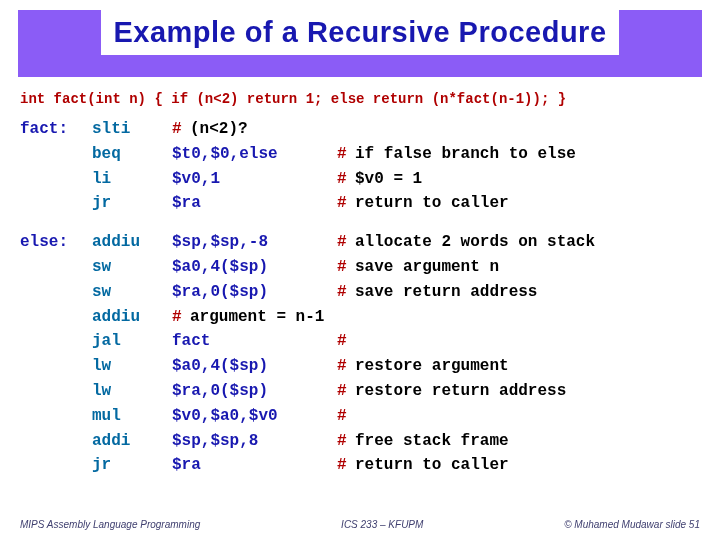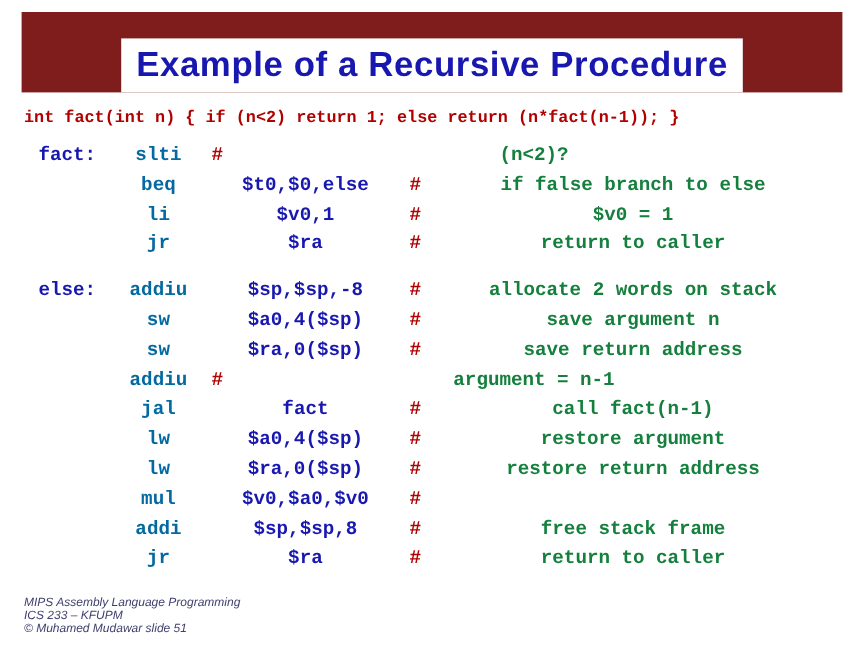--- a/index.html
+++ b/index.html
@@ -6,24 +6,24 @@
   body {
     width: 720px;
     height: 540px;
     background: #fff;
     font-family: Georgia, 'Times New Roman', serif;
     position: relative;
     box-sizing: border-box;
   }
   .titlebar {
     margin: 10px 18px 0 18px;
-    background: #7f1d1d;
+    background: #8b5cf6;
     height: 67px;
     display: flex;
-    align-items: flex-end;
+    align-items: flex-start;
     justify-content: center;
   }
   .titlebar h1 {
     color: #1818b0;
     background: #fff;
     font-family: 'Comic Sans MS', 'Trebuchet MS', sans-serif;
     font-size: 29px;
     font-weight: bold;
     margin: 0;
     padding: 6px 12px;
@@ -36,39 +36,38 @@
     font-size: 14px;
     font-weight: bold;
   }
   .asm {
     margin: 6px 20px 0 20px;
     font-family: 'Courier New', monospace;
     font-size: 16px;
     font-weight: bold;
     line-height: 1.55;
   }
-  .asm .row { display: flex; text-align: center; }
+  .asm .row { display: flex; }
   .asm .label   { color: #1818b0; width: 72px; flex: 0 0 72px; }
   .asm .instr   { color: #0369a1; width: 80px; flex: 0 0 80px; }
   .asm .ops     { color: #1818b0; width: 165px; flex: 0 0 165px; }
   .asm .hash    { color: #b00000; width: 18px; flex: 0 0 18px; }
-  .asm .comment { color: #15803d; flex: 1; }
+  .asm .comment { color: #000000; flex: 1; }
   .asm .spacer  { height: 14px; }
   .footer {
     position: absolute;
     bottom: 10px;
     left: 20px;
     right: 20px;
     display: flex;
     justify-content: space-between;
     font-family: 'Trebuchet MS', Arial, sans-serif;
     font-size: 10px;
     font-style: italic;
     color: #404070;
-    flex-direction: column;
   }
 </style>
 </head>
 <body>
 
 <div class="titlebar">
   <h1>Example of a Recursive Procedure</h1>
 </div>
 
 <div class="code-c">int fact(int n) { if (n&lt;2) return 1; else return (n*fact(n-1)); }</div>
@@ -127,21 +126,20 @@
       <span class="label"></span>
       <span class="instr">addiu</span>
       <span class="hash">#</span>
       <span class="comment"> argument = n-1</span>
     </div>
     <div class="row">
       <span class="label"></span>
       <span class="instr">jal</span>
       <span class="ops">fact</span>
       <span class="hash">#</span>
-      <span class="comment"> call fact(n-1)</span>
     </div>
     <div class="row">
       <span class="label"></span>
       <span class="instr">lw</span>
       <span class="ops">$a0,4($sp)</span>
       <span class="hash">#</span>
       <span class="comment"> restore argument</span>
     </div>
     <div class="row">
       <span class="label"></span>

